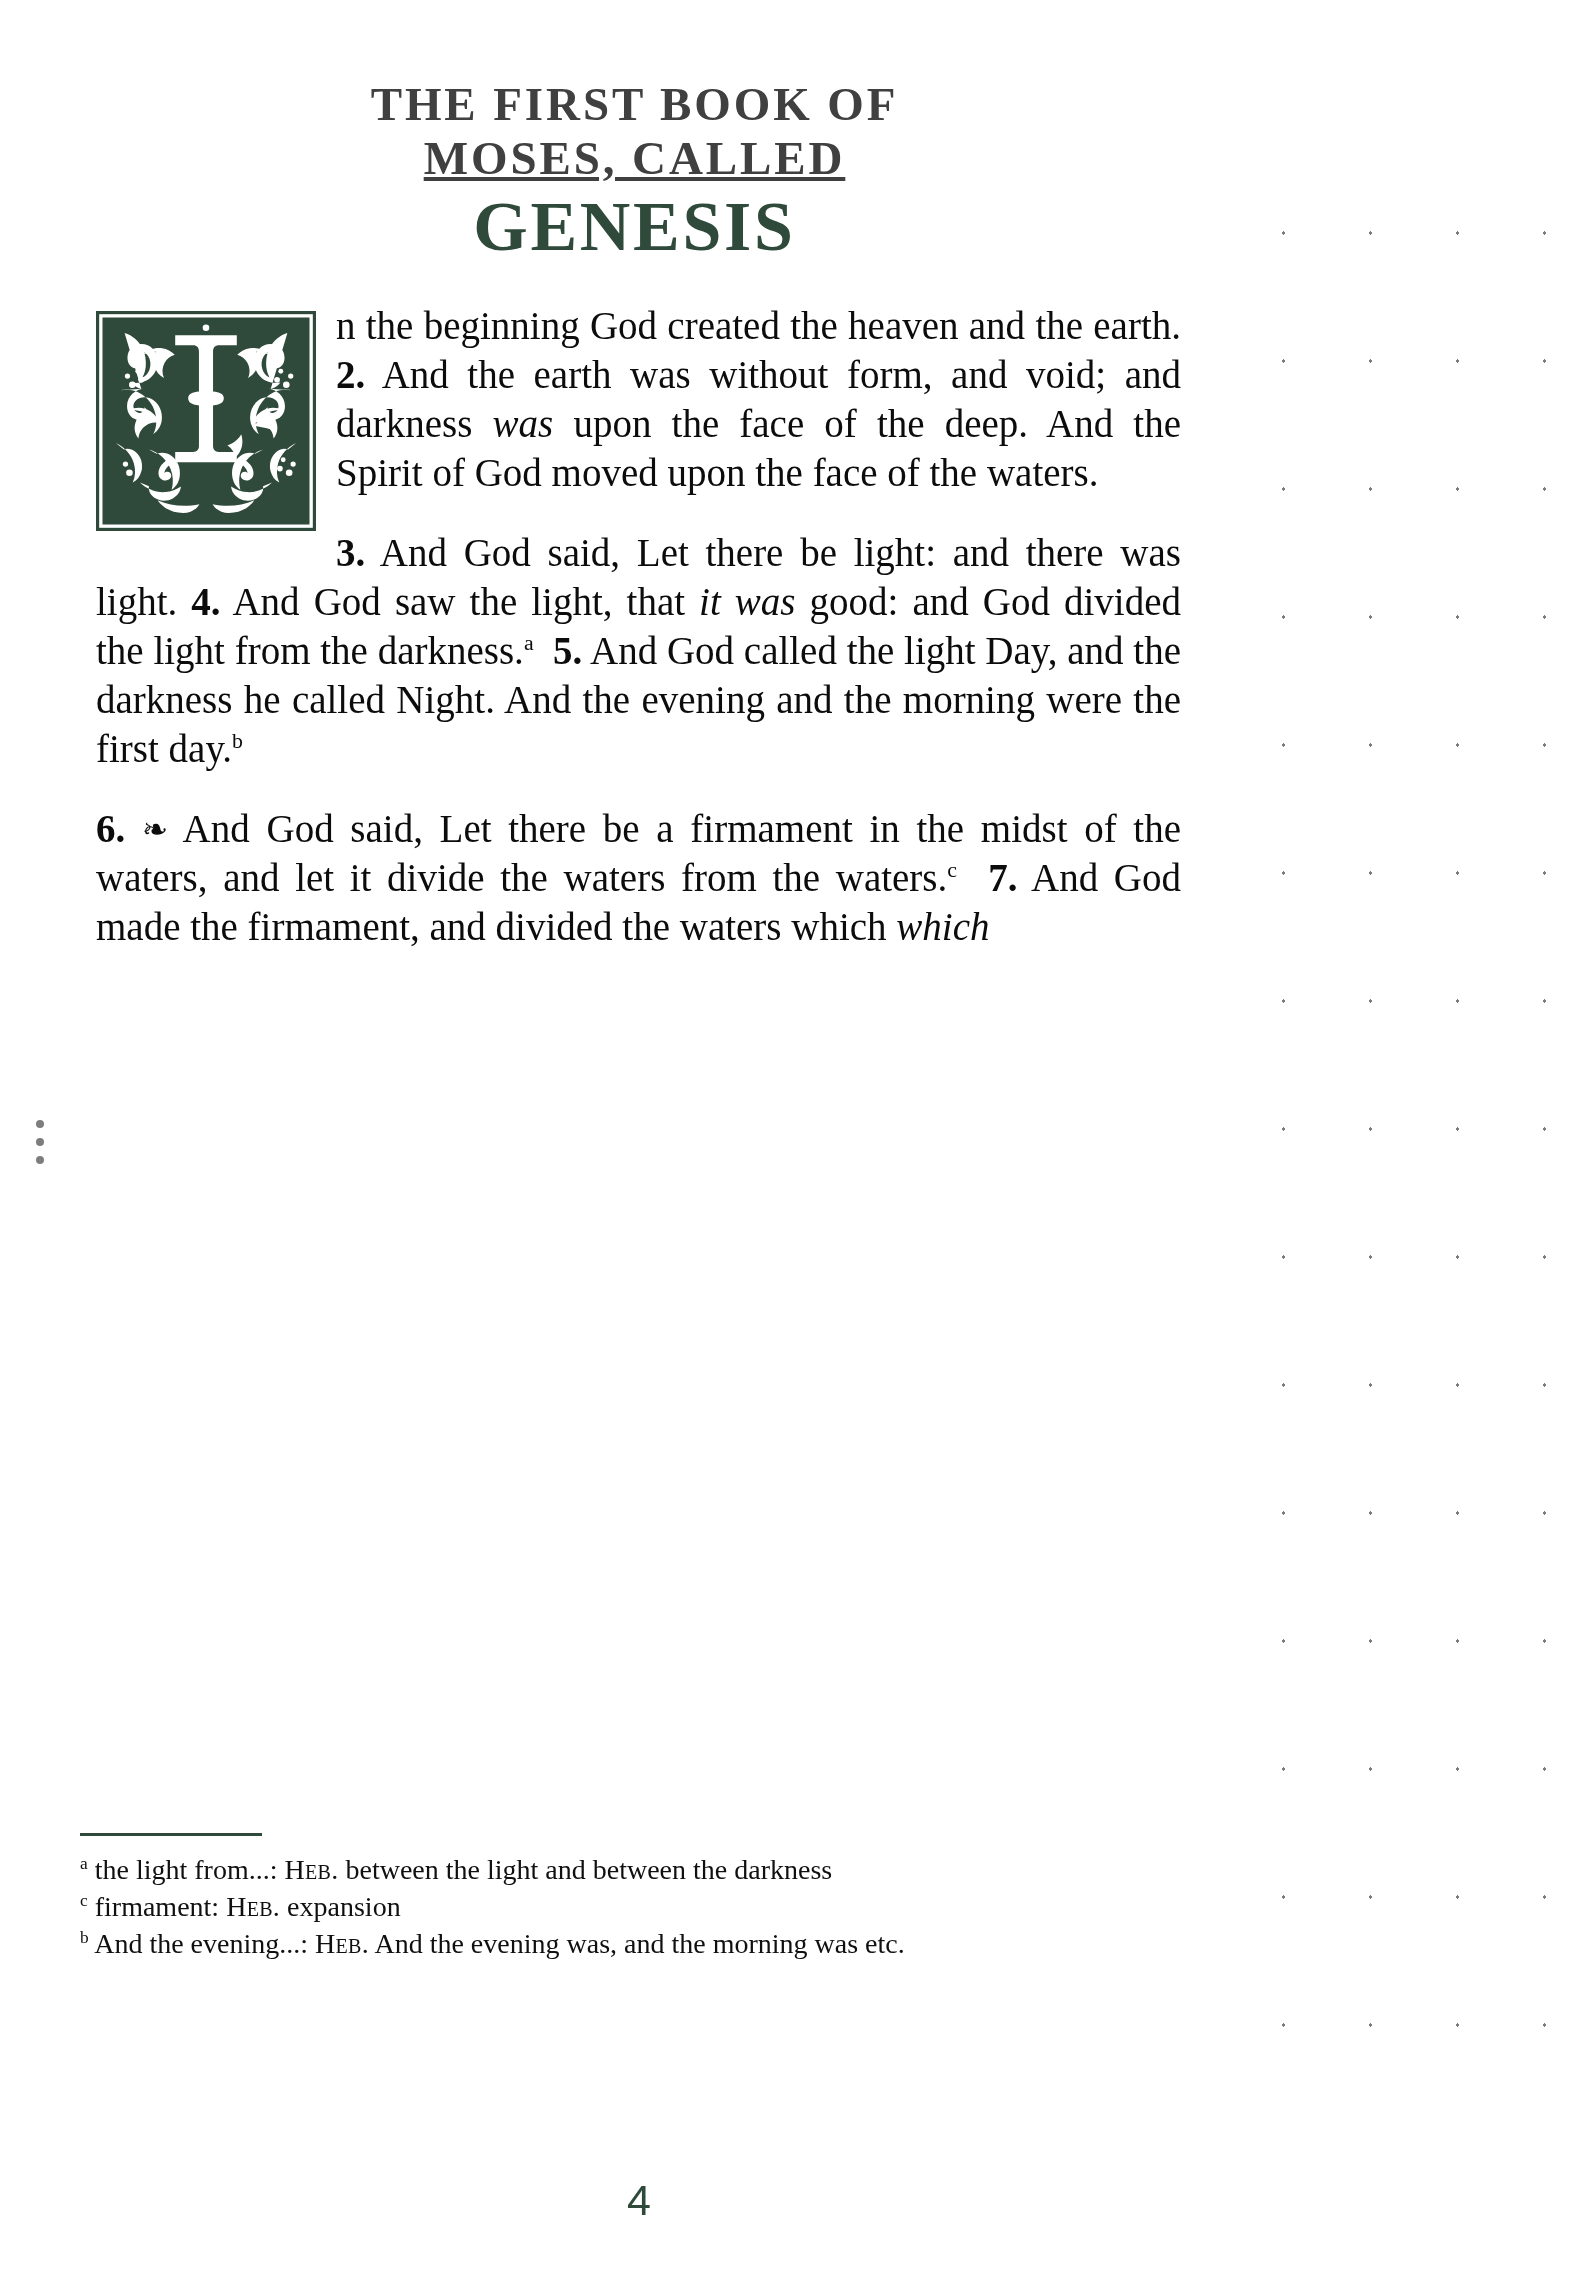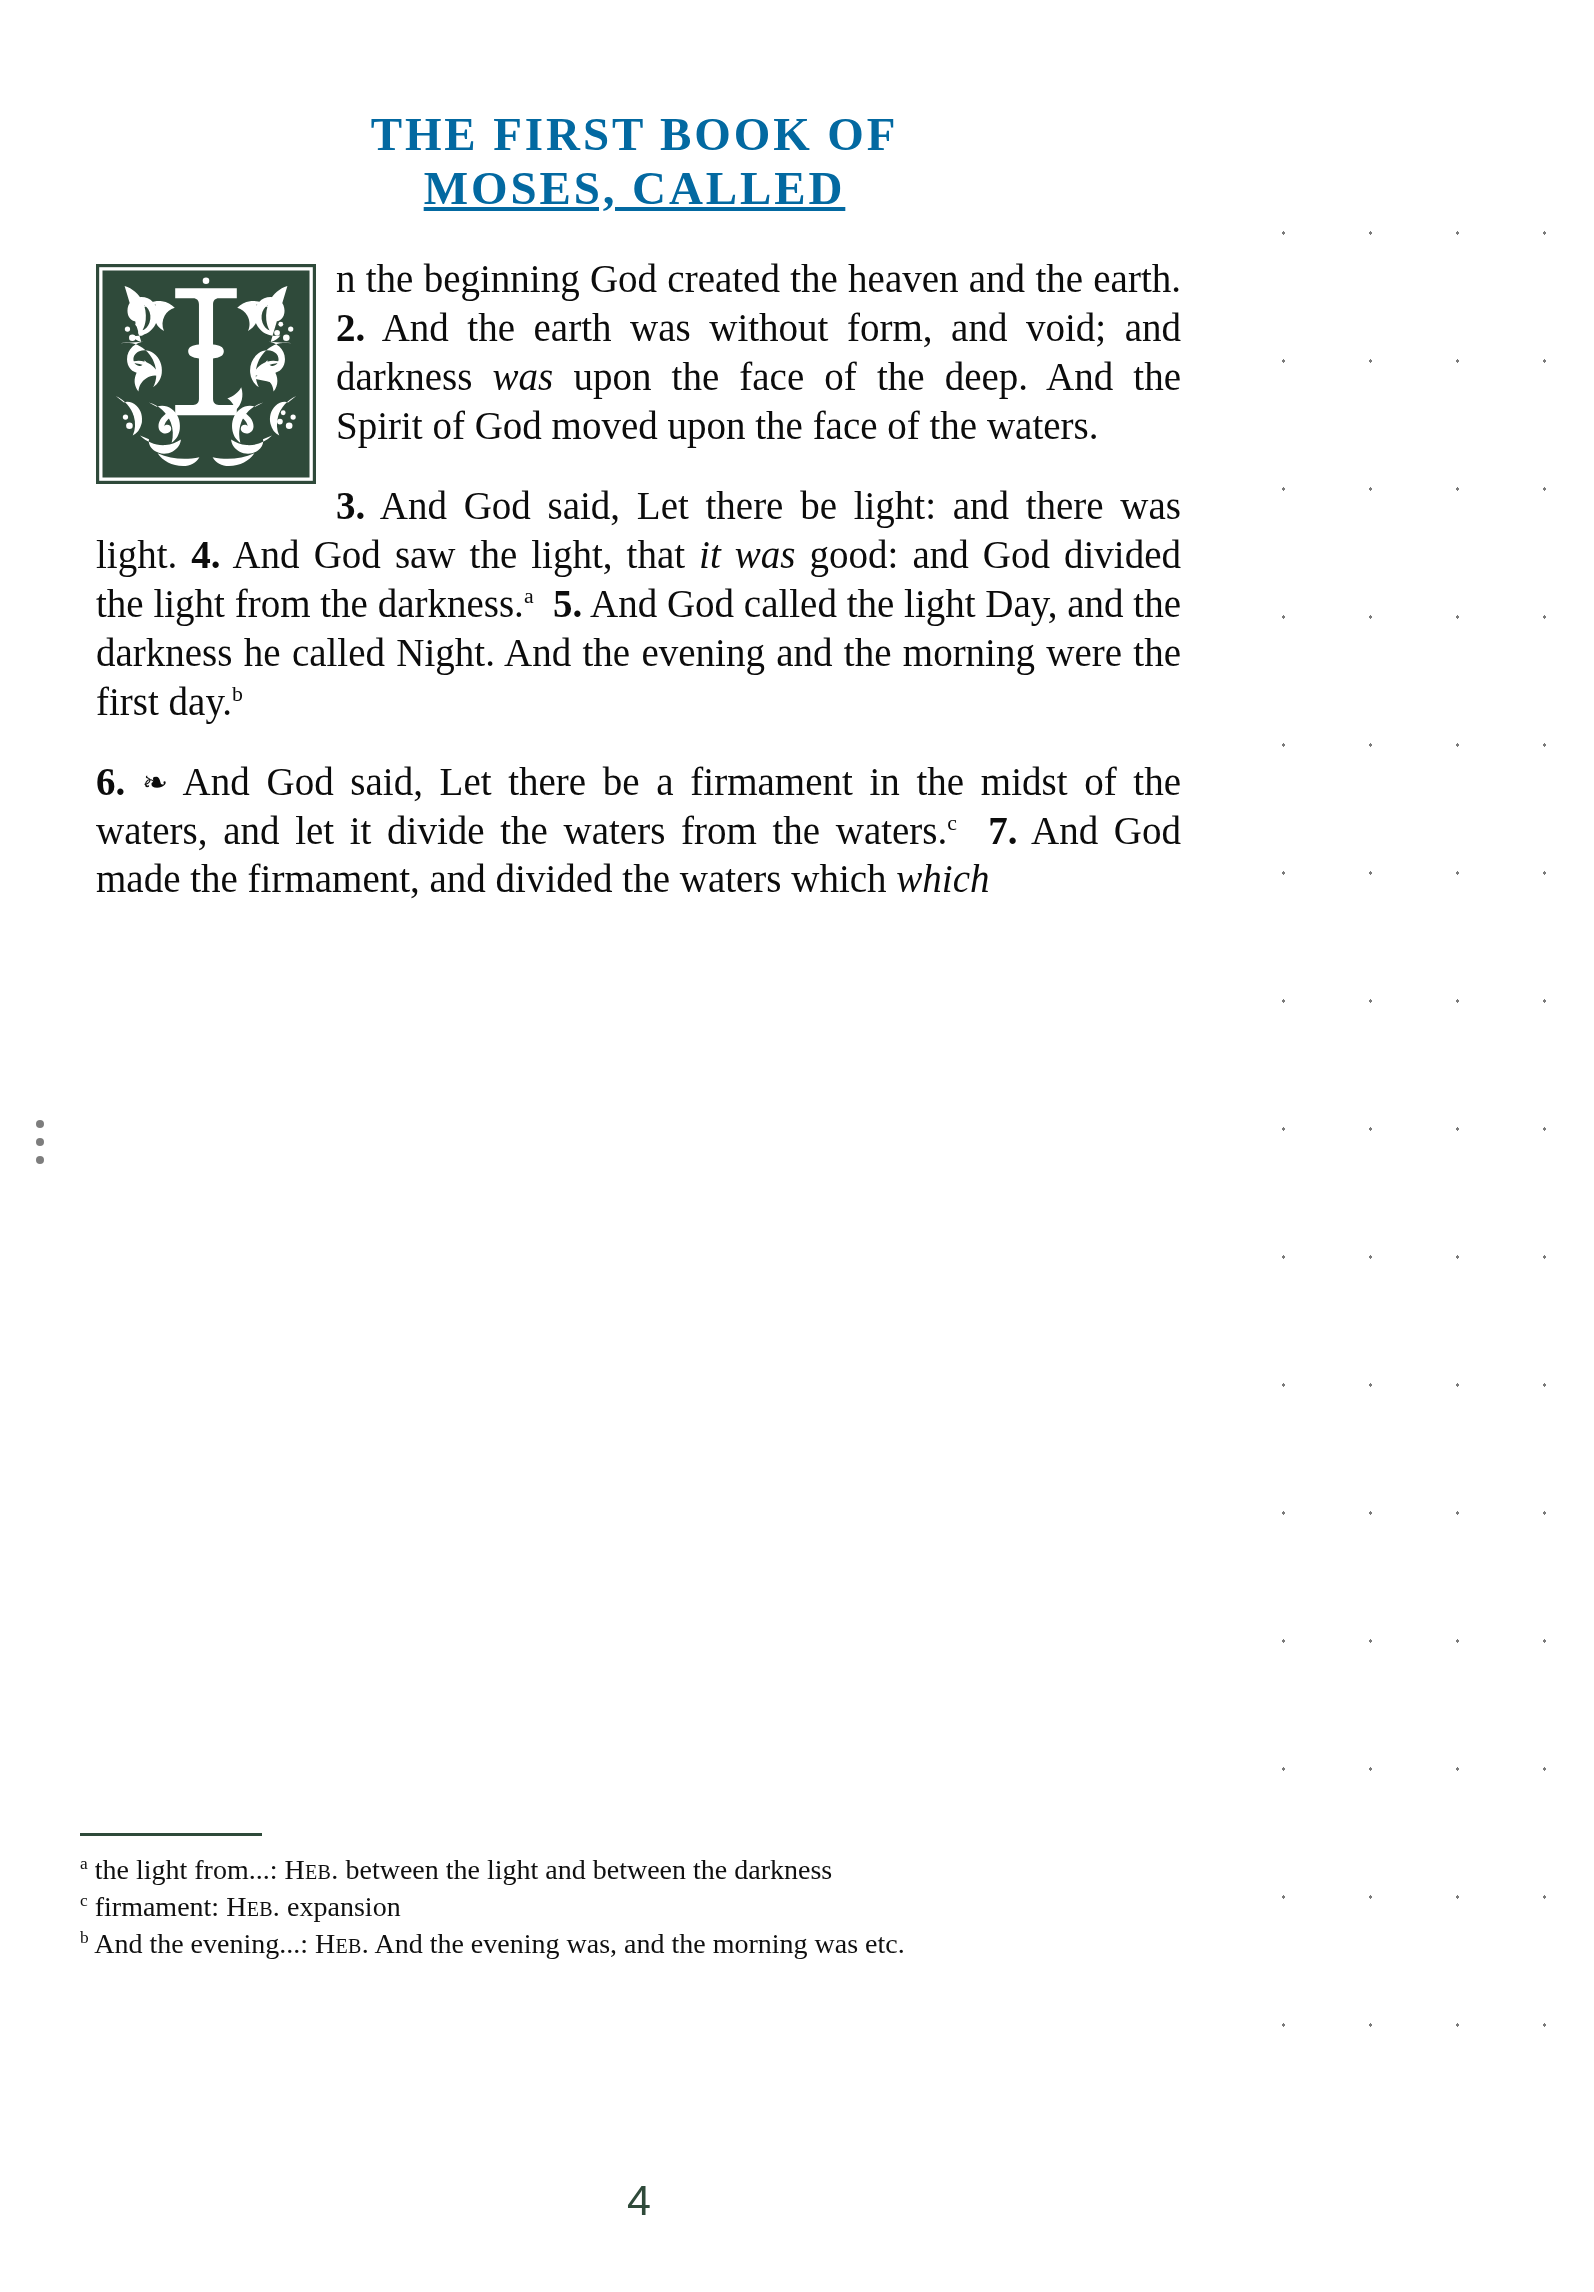--- a/index.html
+++ b/index.html
@@ -54,26 +54,26 @@
     position: absolute;
     left: 88px;
     top: 0;
     width: 1093px;
   }
 
   
   .booktitle {
     text-align: center;
     margin: 0;
-    padding-top: 108px;
+    padding-top: 78px;
     font-weight: bold;
     font-size: 47px;
     line-height: 1.14;
     letter-spacing: 2.9px;
-    color: #0369a1;
+    color: #404040;
     font-family: "Liberation Serif", "DejaVu Serif", serif;
   }
   .booktitle .l2 { display: block; text-decoration: underline; }
 
   .booktitle-main {
     text-align: center;
     margin: 0;
     padding-top: 7.2px;
     font-weight: bold;
     font-size: 70px;
@@ -180,20 +180,21 @@
     <i></i>
   </div>
 
   <div class="content">
 
     <h1 class="booktitle">
       <span>THE FIRST BOOK OF</span>
       <span class="l2">MOSES, CALLED</span>
     </h1>
 
+    <h2 class="booktitle-main">GENESIS</h2>
 
     <div class="body-block">
 
       <p class="para">
         <span class="dropcap">
           <svg viewBox="0 0 100 100" xmlns="http://www.w3.org/2000/svg" aria-hidden="true">
             <rect x="0" y="0" width="100" height="100" fill="#2f4a3a"></rect>
             <rect x="2.2" y="2.2" width="95.6" height="95.6" fill="none" stroke="#ffffff" stroke-width="1.5"></rect>
             <rect x="5.4" y="5.4" width="89.2" height="89.2" fill="#2f4a3a"></rect>
             <g fill="#ffffff">

